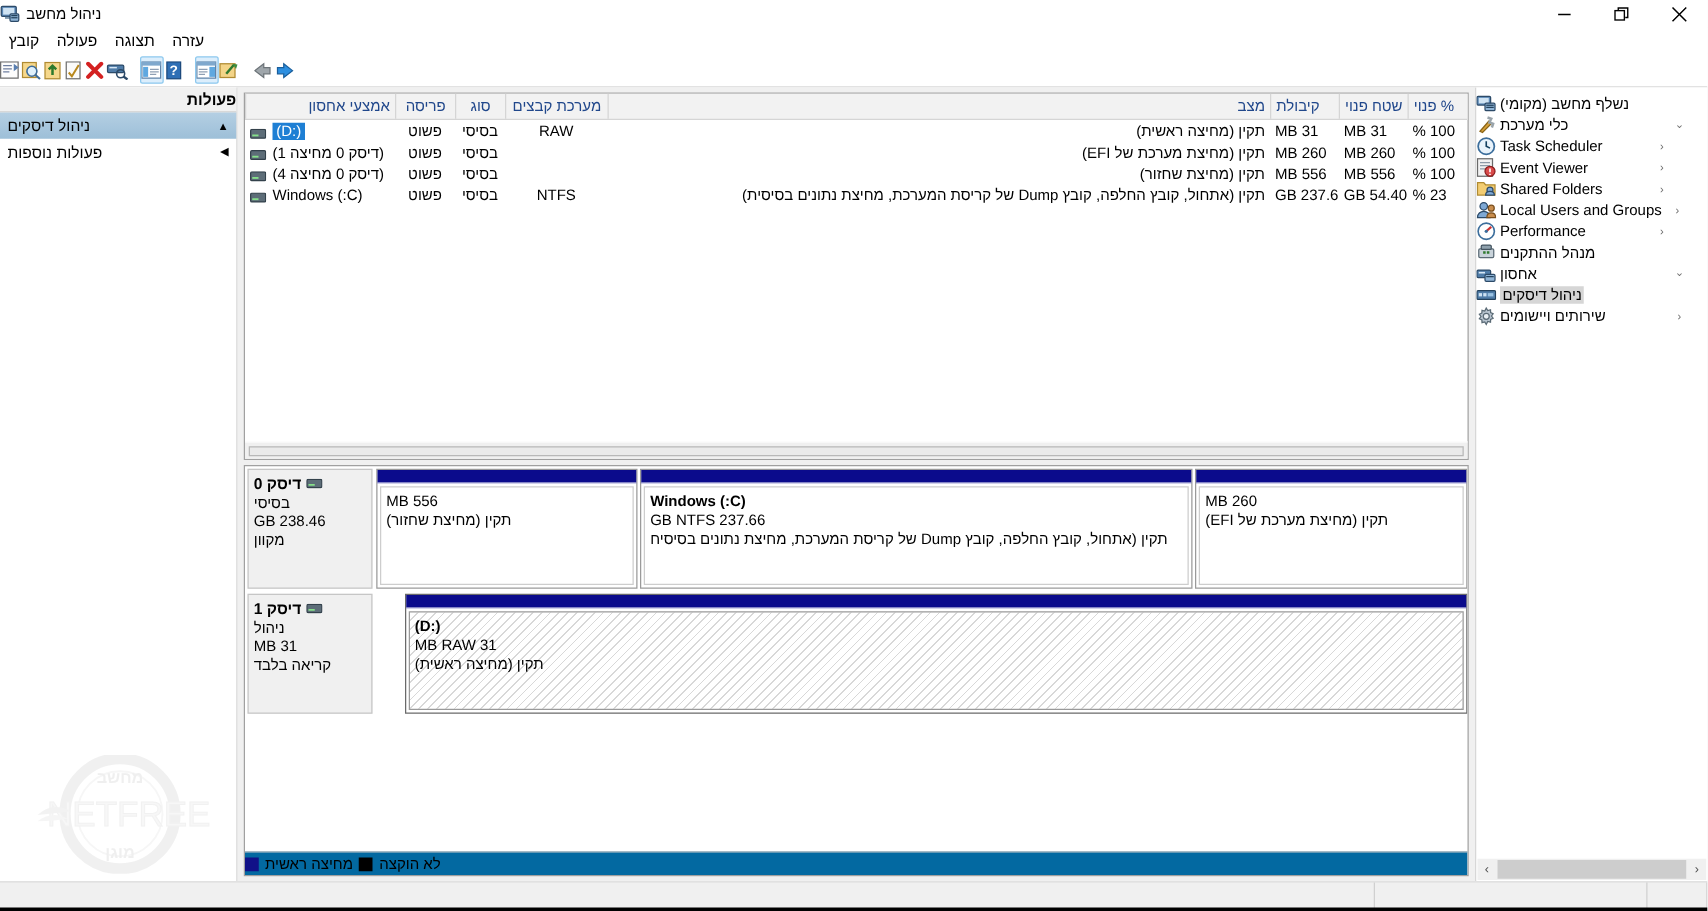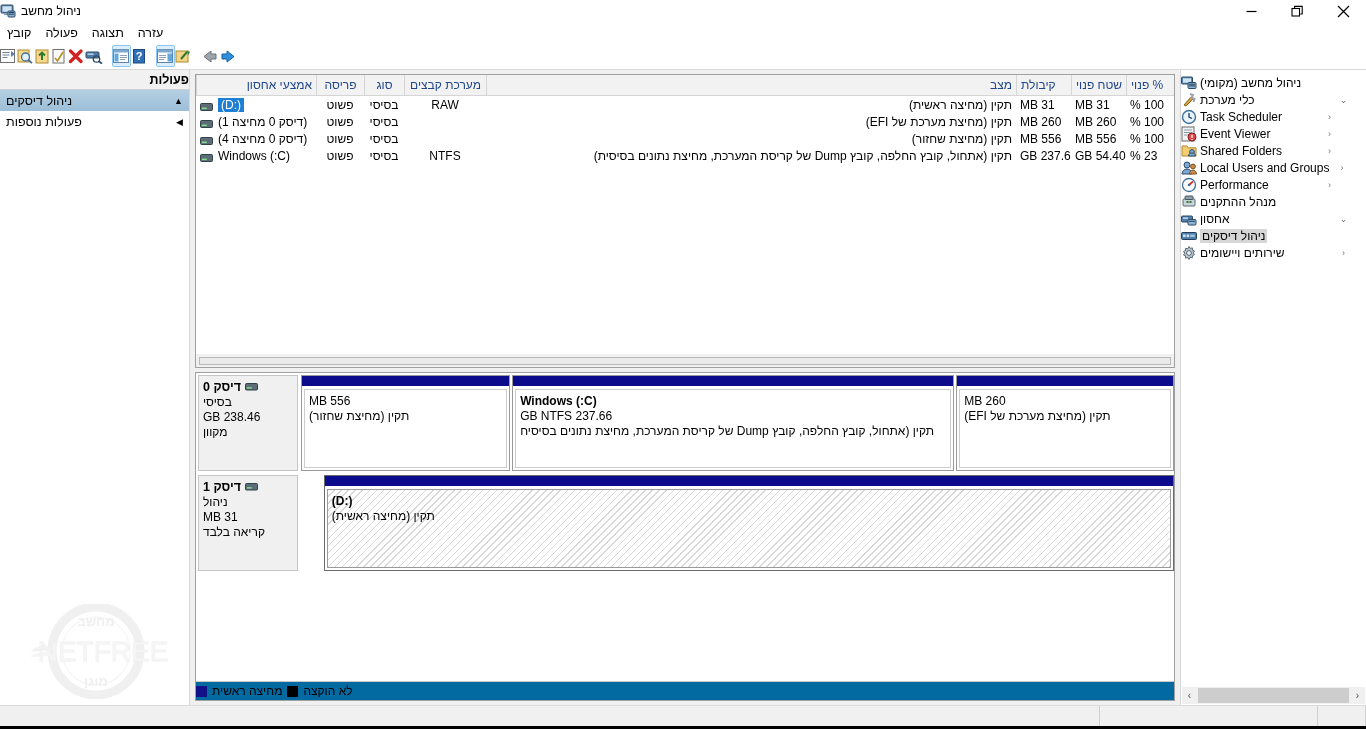--- a/index.html
+++ b/index.html
@@ -316,21 +316,21 @@
     <div class="treepane">
       <div class="treebody" id="tree-body">
           <div class="trow" style="padding-right: 2px;">
             <span class="tico"><svg width="16" height="16" viewBox="0 0 16 16">
                 <rect x="0.5" y="2" width="11" height="7" rx="1" fill="#5b87b5" stroke="#2c4a68"></rect>
                 <rect x="2" y="3.3" width="8" height="4.4" fill="#cfe3f3"></rect>
                 <rect x="7" y="7.5" width="8" height="6" rx="1" fill="#8fb4d6" stroke="#2c4a68"></rect>
                 <rect x="8" y="8.7" width="6" height="1" fill="#23415c"></rect>
                 <rect x="8" y="10.4" width="6" height="1" fill="#23415c"></rect>
               </svg></span>
-            <span class="tlbl">ניהול מחשב (מקומי)</span>
+            <span class="tlbl">נשלף מחשב (מקומי)</span>
             <span style="flex: 1 1 0%;"></span>
             <span class="twist"></span>
           </div>
           <div class="trow" style="padding-right: 16px;">
             <span class="tico"><svg width="16" height="16" viewBox="0 0 16 16">
                 <path d="M3 13 L10 5 L12 7 L5 14z" fill="#d8a23a" stroke="#8a6417"></path>
                 <path d="M9 2 l3 1 -1.5 3 3 1 -1 3" stroke="#9aa4ab" stroke-width="2" fill="none"></path>
               </svg></span>
             <span class="tlbl">כלי מערכת</span>
             <span style="flex: 1 1 0%;"></span>
@@ -610,20 +610,21 @@
                 <div class="dline">ניהול</div>
                 <div class="dline">31 MB</div>
                 <div class="dline">קריאה בלבד</div>
               </div>
               <div class="disk-parts">
                 <div style="flex: 2.45 1 0%;"></div>
                 <div class="part hatched selected" style="flex: 100 1 0%;">
                   <div class="bar"></div>
                   <div class="body">
                     <div class="strong">(:D)</div>
+                    <div>31 MB RAW</div>
                     <div>תקין (מחיצה ראשית)</div>
                   </div>
                 </div>
               </div>
             </div>
           </div>
         <div class="legend">
           <span class="sq" style="background:#111188"></span>
           <span>מחיצה ראשית</span>
           <span class="sq" style="background:#000"></span>

